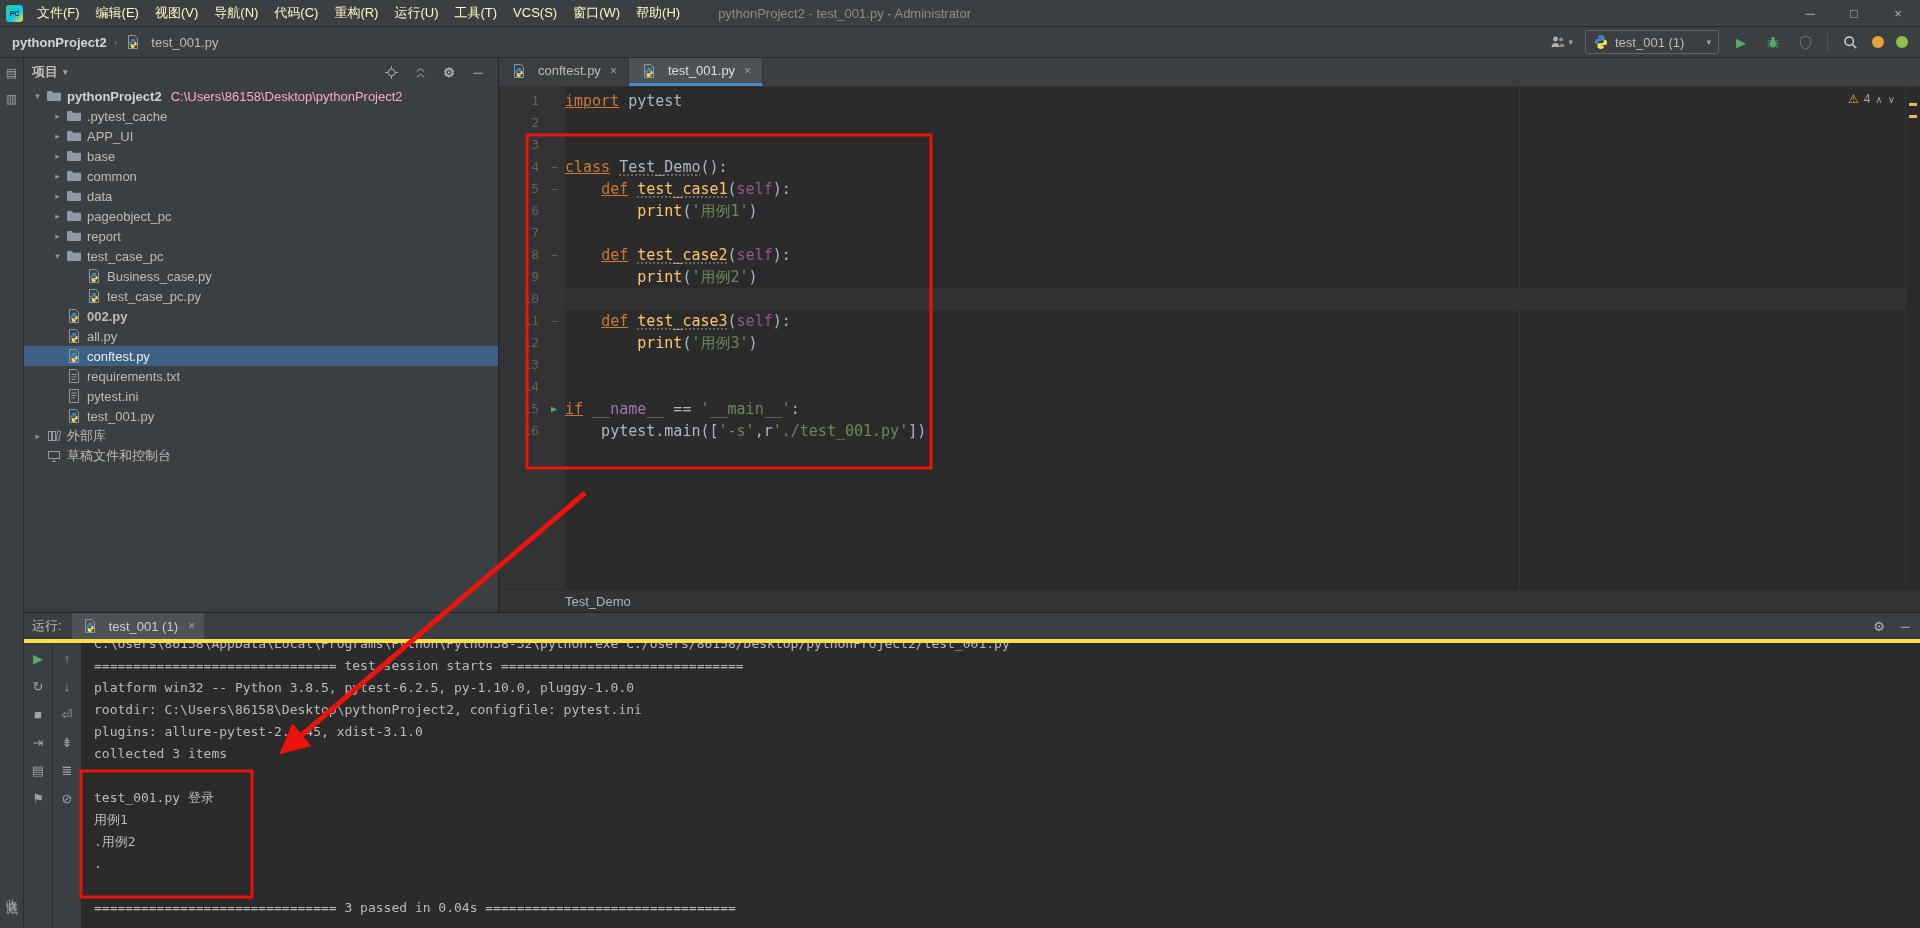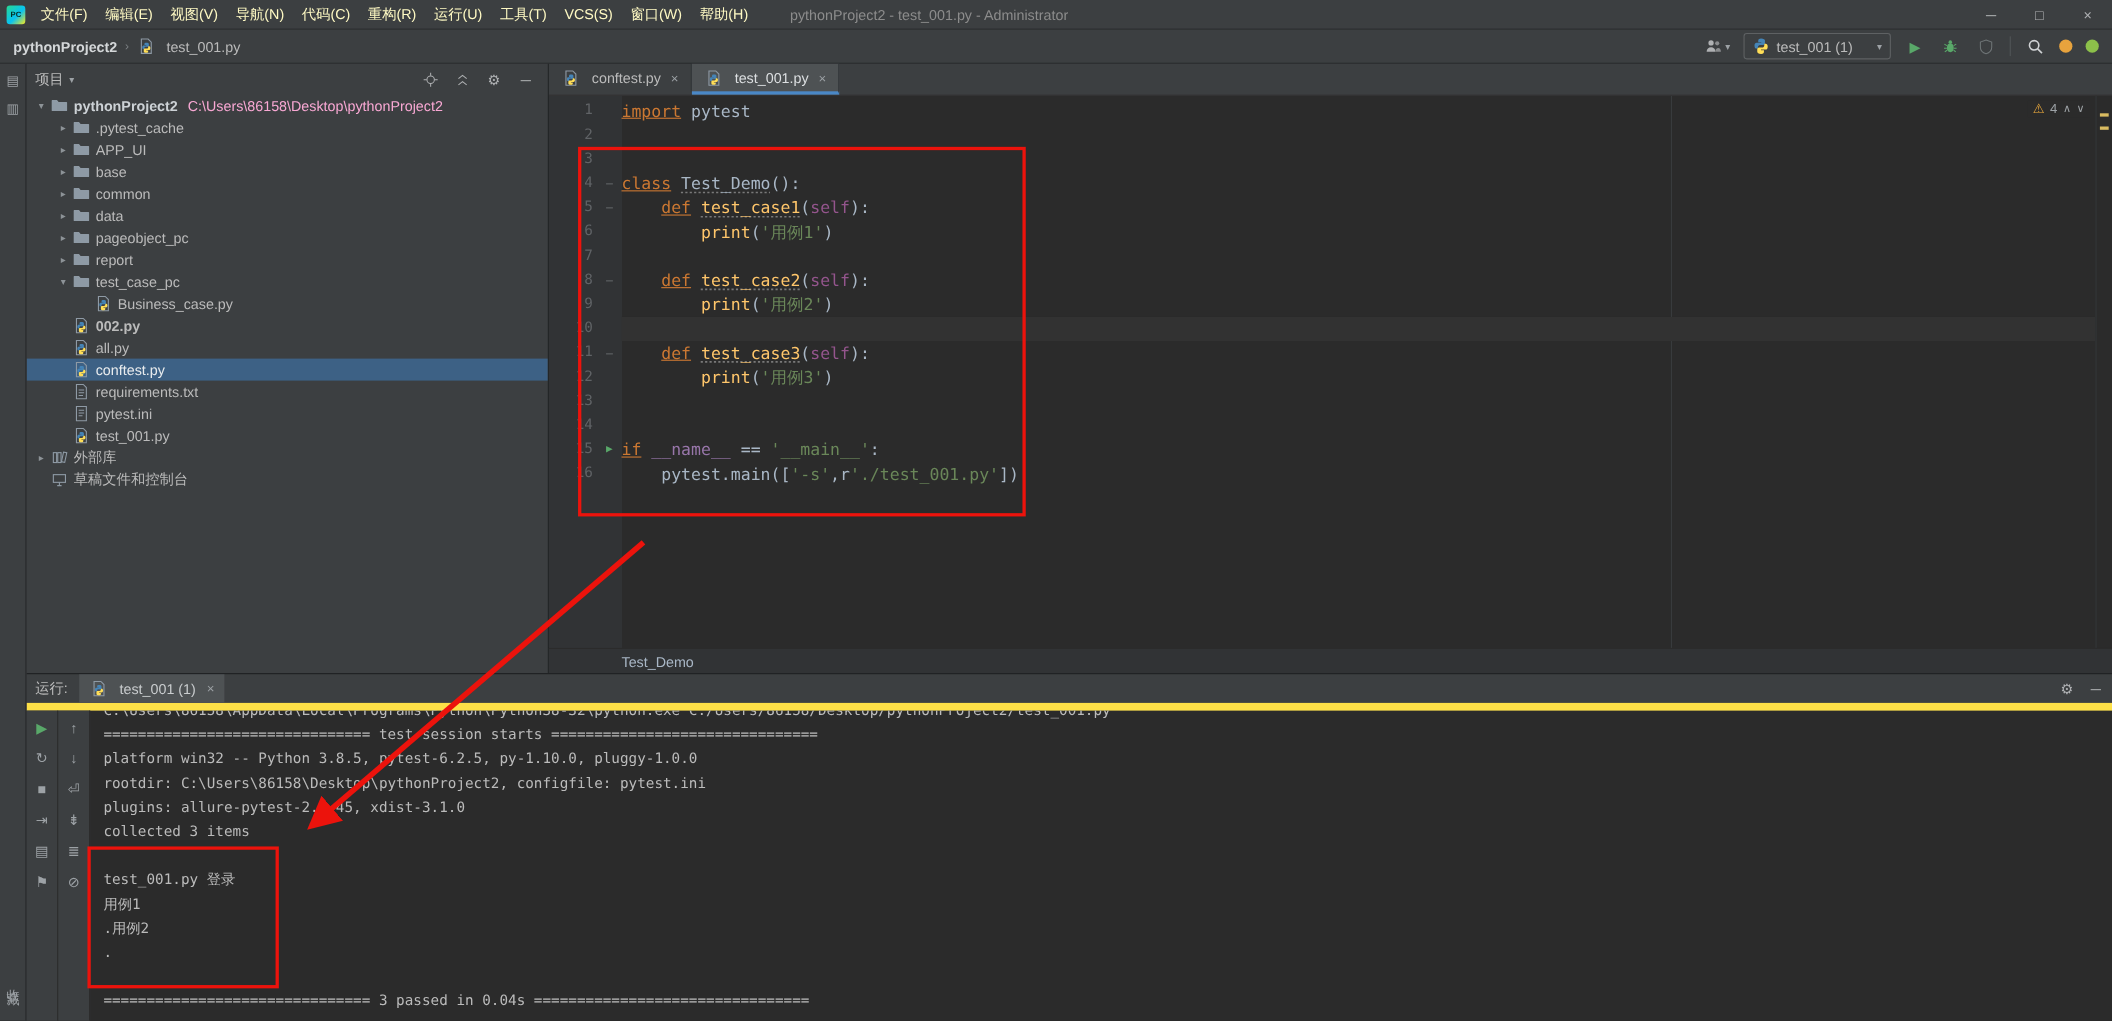--- a/index.html
+++ b/index.html
@@ -34,21 +34,21 @@
   
   #content{display:flex;height:870px;}
   #left-stripe{width:23px;background:#3c3f41;border-right:1px solid #282b2d;position:relative;display:flex;flex-direction:column;align-items:center;padding-top:8px;gap:12px;flex:none;}
   .stripe-icon{color:#9da2a6;font-size:12px;}
   #stripe-bottom-label{position:absolute;bottom:32px;writing-mode:vertical-rl;color:#9da2a6;font-size:12px;letter-spacing:3px;}
   #right-col{flex:1;display:flex;flex-direction:column;min-width:0;}
   #main{display:flex;height:554px;min-height:554px;}
 
   
   #project-panel{width:474px;flex:none;background:#3c3f41;border-right:1px solid #222426;display:flex;flex-direction:column;}
-  #project-header{height:28px;display:flex;align-items:center;padding:0 8px;gap:5px;flex:none;}
+  #project-header{height:28px;display:flex;align-items:center;padding:0 8px;gap:5px;flex:none;font-weight:bold;}
   #project-header .ph-label{color:#bbbbbb;}
   #project-header .ph-caret{color:#9da2a6;font-size:9px;}
   .ph-icons{margin-left:auto;display:flex;align-items:center;gap:13px;color:#afb1b3;padding-right:4px;}
   .ph-icon{display:flex;align-items:center;justify-content:center;width:16px;height:16px;font-size:13px;}
   #tree{flex:1;overflow:hidden;}
   .tree-row{height:20px;display:flex;align-items:center;white-space:nowrap;}
   .tree-row.selected{background:#3d6185;}
   .tree-row.selected .tree-label{color:#e9ecee;}
   .chev{width:15px;text-align:center;color:#8d9397;font-size:9px;flex:none;}
   .tree-icon{width:18px;height:16px;display:inline-flex;align-items:center;justify-content:center;margin-right:4px;flex:none;}
@@ -81,21 +81,21 @@
   #margin-guide{position:absolute;left:1020px;top:0;bottom:0;width:1px;background:#383b3d;}
   #error-stripe{width:14px;flex:none;background:#2b2b2b;border-left:1px solid #333638;position:relative;}
   .stripe-mark{position:absolute;right:3px;width:8px;height:3px;background:#d9bb61;}
   #inspect-widget{position:absolute;top:4px;right:20px;display:flex;align-items:center;gap:5px;color:#9da2a6;font-size:12px;background:#2b2b2b;padding:1px 5px;}
   #inspect-widget .warn{color:#f4af3d;font-size:12px;}
   #inspect-widget .nav{font-size:10px;color:#9da2a6;}
   #breadcrumbbar{height:22px;flex:none;background:#313335;border-top:1px solid #2b2b2b;display:flex;align-items:center;padding-left:66px;color:#a9b7c6;}
 
   
   #run-panel{height:316px;flex:none;background:#2b2b2b;border-top:1px solid #1f2123;display:flex;flex-direction:column;}
-  #run-header{height:26px;flex:none;background:#3c3f41;border-bottom:7px solid #fde047;display:flex;align-items:center;padding-left:8px;gap:10px;}
+  #run-header{height:26px;flex:none;background:#3c3f41;border-bottom:4px solid #fde047;display:flex;align-items:center;padding-left:8px;gap:10px;}
   #run-label{color:#bbbbbb;}
   #run-tab{display:flex;align-items:center;gap:6px;background:#4e5254;height:26px;padding:0 9px;color:#c9ccce;}
   #run-tab .tab-close{margin-left:4px;}
   #run-header-right{margin-left:auto;display:flex;align-items:center;gap:16px;color:#afb1b3;padding-right:10px;font-size:13px;}
   #run-body{flex:1;display:flex;min-height:0;}
   .rt-col{width:28px;flex:none;background:#3c3f41;border-right:1px solid #2b2b2b;display:flex;flex-direction:column;align-items:center;padding-top:8px;gap:12px;}
   .rt-icon{color:#9da2a6;font-size:13px;height:16px;line-height:16px;}
   .rt-icon.green{color:#59A869;}
   #console{flex:1;padding-left:12px;font-family:"DejaVu Sans Mono",monospace;font-size:13px;color:#bbbbbb;overflow:hidden;min-width:0;}
   .console-line{height:22px;line-height:22px;overflow:hidden;white-space:pre;}
@@ -316,20 +316,31 @@
               <span class="chev"></span>
               <span class="tree-icon">
                 <svg width="16" height="16" viewBox="0 0 16 16">
                   <path d="M3.5 1.5h6.2l2.8 2.8v10.2h-9z" fill="none" stroke="#8E9AA5"></path>
                   <path fill="#4584b6" d="M8 4.8c-1.3 0-1.7.5-1.7 1.2v.9H8v.4H5.6c-.7 0-1.3.5-1.3 1.7 0 1.1.6 1.7 1.3 1.7h.7v-1c0-.6.5-1.1 1.1-1.1h1.9c.6 0 1-.5 1-1V6c0-.7-.8-1.2-2.3-1.2z"></path>
                   <path fill="#ffde57" d="M8 14c1.3 0 1.7-.5 1.7-1.2v-.9H8v-.4h2.4c.7 0 1.3-.5 1.3-1.7 0-1.1-.6-1.7-1.3-1.7h-.7v1c0 .6-.5 1.1-1.1 1.1H6.7c-.6 0-1 .5-1 1v1.6c0 .7.8 1.2 2.3 1.2z"></path>
                 </svg>
               </span>
               <span class="tree-label">Business_case.py</span>
             </div>
+            <div class="tree-row" style="padding-left: 46px;">
+              <span class="chev"></span>
+              <span class="tree-icon">
+                <svg width="16" height="16" viewBox="0 0 16 16">
+                  <path d="M3.5 1.5h6.2l2.8 2.8v10.2h-9z" fill="none" stroke="#8E9AA5"></path>
+                  <path fill="#4584b6" d="M8 4.8c-1.3 0-1.7.5-1.7 1.2v.9H8v.4H5.6c-.7 0-1.3.5-1.3 1.7 0 1.1.6 1.7 1.3 1.7h.7v-1c0-.6.5-1.1 1.1-1.1h1.9c.6 0 1-.5 1-1V6c0-.7-.8-1.2-2.3-1.2z"></path>
+                  <path fill="#ffde57" d="M8 14c1.3 0 1.7-.5 1.7-1.2v-.9H8v-.4h2.4c.7 0 1.3-.5 1.3-1.7 0-1.1-.6-1.7-1.3-1.7h-.7v1c0 .6-.5 1.1-1.1 1.1H6.7c-.6 0-1 .5-1 1v1.6c0 .7.8 1.2 2.3 1.2z"></path>
+                </svg>
+              </span>
+              <span class="tree-label">test_case_pc.py</span>
+            </div>
             <div class="tree-row" style="padding-left: 26px; font-weight: bold;">
               <span class="chev"></span>
               <span class="tree-icon">
                 <svg width="16" height="16" viewBox="0 0 16 16">
                   <path d="M3.5 1.5h6.2l2.8 2.8v10.2h-9z" fill="none" stroke="#8E9AA5"></path>
                   <path fill="#4584b6" d="M8 4.8c-1.3 0-1.7.5-1.7 1.2v.9H8v.4H5.6c-.7 0-1.3.5-1.3 1.7 0 1.1.6 1.7 1.3 1.7h.7v-1c0-.6.5-1.1 1.1-1.1h1.9c.6 0 1-.5 1-1V6c0-.7-.8-1.2-2.3-1.2z"></path>
                   <path fill="#ffde57" d="M8 14c1.3 0 1.7-.5 1.7-1.2v-.9H8v-.4h2.4c.7 0 1.3-.5 1.3-1.7 0-1.1-.6-1.7-1.3-1.7h-.7v1c0 .6-.5 1.1-1.1 1.1H6.7c-.6 0-1 .5-1 1v1.6c0 .7.8 1.2 2.3 1.2z"></path>
                 </svg>
               </span>
               <span class="tree-label">002.py</span>

